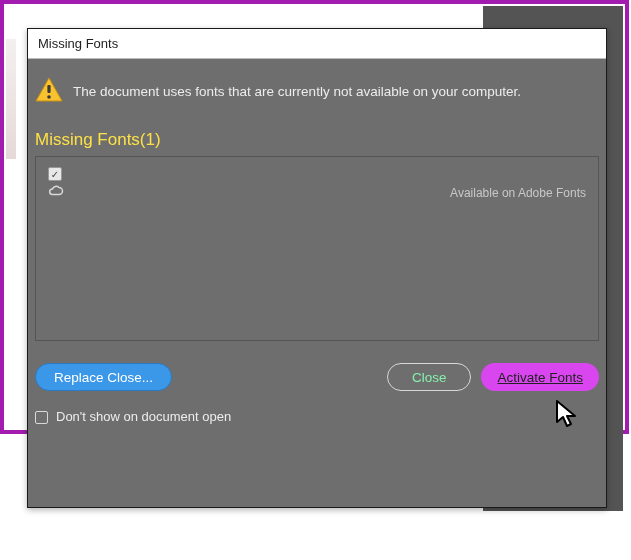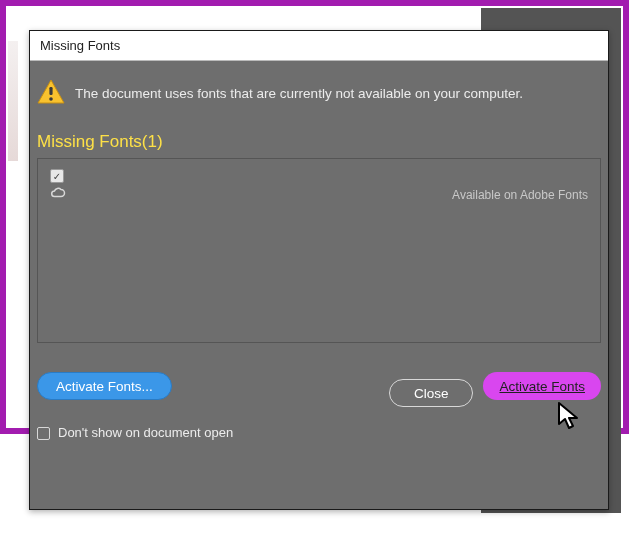--- a/index.html
+++ b/index.html
@@ -8,21 +8,21 @@
       height: 560px;
       font-family: -apple-system, BlinkMacSystemFont, "Segoe UI", sans-serif;
       background: #fff;
       position: relative;
       overflow: hidden;
     }
     .outer-frame {
       position: absolute;
       top: 0; left: 0;
       width: 629px; height: 434px;
-      border: 6px solid #a21caf;
+      border: 4px solid #a21caf;
       background: #fff;
     }
     .bg-dark-strip {
       position: absolute;
       top: 2px;
       right: 2px;
       width: 140px;
       height: 505px;
       background: #545454;
     }
@@ -144,23 +144,22 @@
       justify-content: center;
     }
     .btn-replace {
       background: #3b97e8;
       color: #fff;
       border: 1px solid #2a7bc4;
     }
     .btn-close {
       background: transparent;
       border: 1.5px solid #d8d8d8;
-      color: #ffffff;
+      color: #86efac;
       padding: 0 24px;
-      margin-top: 14px;
     }
     .btn-activate {
       background: #d946ef;
       color: #222;
       padding: 0 16px;
       text-decoration: underline;
     }
     .spacer { flex: 1; }
     .dont-show-row {
       display: flex;
@@ -229,21 +228,21 @@
               <svg width="16" height="12" viewBox="0 0 16 12">
                 <path d="M11 2.5 a3.5 3.5 0 0 1 0 7 H4.5 a2.8 2.8 0 0 1 0-5.6 A4 4 0 0 1 11 2.5 Z" fill="none" stroke="#d8d8d8" stroke-width="1.5"></path>
               </svg>
             </span>
             <span class="font-sub-text">Available on Adobe Fonts</span>
           </div>
         </div>
       </div>
 
       <div class="button-row">
-        <button class="btn btn-replace">Activate Fonts...</button>
+        <button class="btn btn-replace">Replace Close...</button>
         <div class="spacer"></div>
         <button class="btn btn-close">Close</button>
         <button class="btn btn-activate">Activate Fonts</button>
       </div>
 
       <div class="dont-show-row">
         <span class="checkbox-square"></span>
         <span class="dont-show-label">Don't show on document open</span>
       </div>
 

